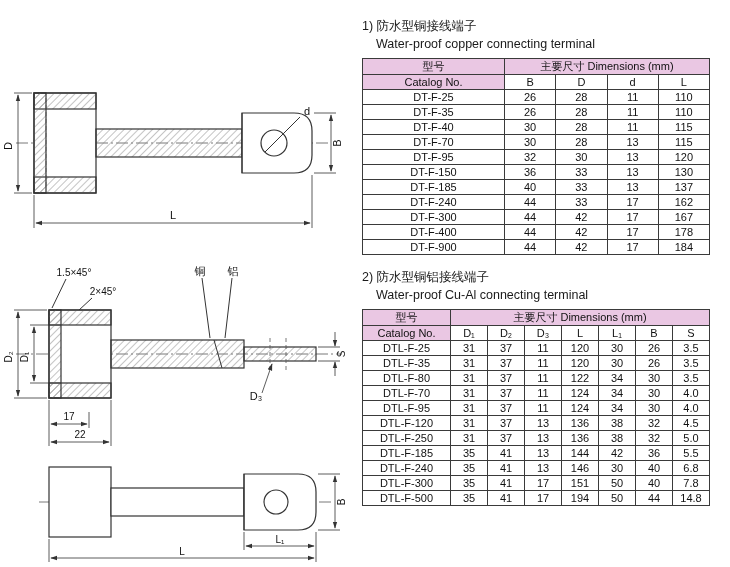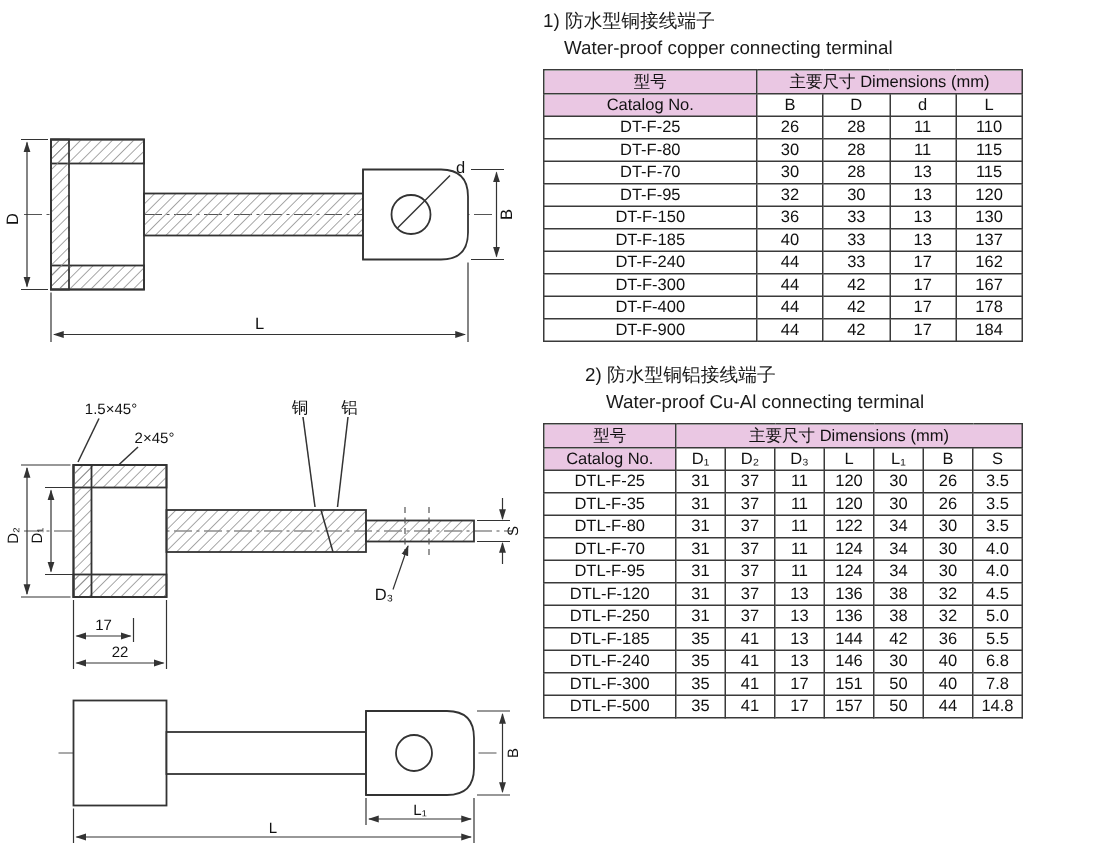--- a/index.html
+++ b/index.html
@@ -8,29 +8,29 @@
     background:#ffffff;
     font-family:"Liberation Sans","DejaVu Sans",sans-serif;
     color:#111;
     position:relative;
     overflow:hidden;
   }
   .drawing { position:absolute; }
   #dwg1 { left:4px; top:58px; }
   #dwg2 { left:4px; top:262px; }
 
-  .right-col { position:absolute; left:362px; top:6px; width:364px; }
+  .right-col { position:absolute; left:362px; top:18px; width:364px; }
 
   .sec-title { font-size:12.5px; line-height:1.4; color:#1a1a1a; }
   .sec-title .en { padding-left:14px; }
-  .sec2 { margin-top:14px;margin-left:28px; }
+  .sec2 { margin-top:14px; }
 
   table.dim-table {
     border-collapse:collapse;
-    width:320px;
+    width:348px;
     margin-top:5px;
     table-layout:fixed;
   }
   .dim-table td {
     border:1px solid #3a3a3a;
     text-align:center;
     vertical-align:middle;
     font-size:11px;
     height:15px;
     padding:0 2px;
@@ -204,21 +204,28 @@
     </thead>
     <tbody>
         <tr>
           <td>DT-F-25</td>
           <td>26</td>
           <td>28</td>
           <td>11</td>
           <td>110</td>
         </tr>
         <tr>
-          <td>DT-F-80</td>
+          <td>DT-F-35</td>
+          <td>26</td>
+          <td>28</td>
+          <td>11</td>
+          <td>110</td>
+        </tr>
+        <tr>
+          <td>DT-F-40</td>
           <td>30</td>
           <td>28</td>
           <td>11</td>
           <td>115</td>
         </tr>
         <tr>
           <td>DT-F-70</td>
           <td>30</td>
           <td>28</td>
           <td>13</td>
@@ -407,21 +414,21 @@
           <td>151</td>
           <td>50</td>
           <td>40</td>
           <td>7.8</td>
         </tr>
         <tr>
           <td>DTL-F-500</td>
           <td>35</td>
           <td>41</td>
           <td>17</td>
-          <td>157</td>
+          <td>194</td>
           <td>50</td>
           <td>44</td>
           <td>14.8</td>
         </tr>
       </tbody>
   </table>
 
 </div>
 
 </body></html>

